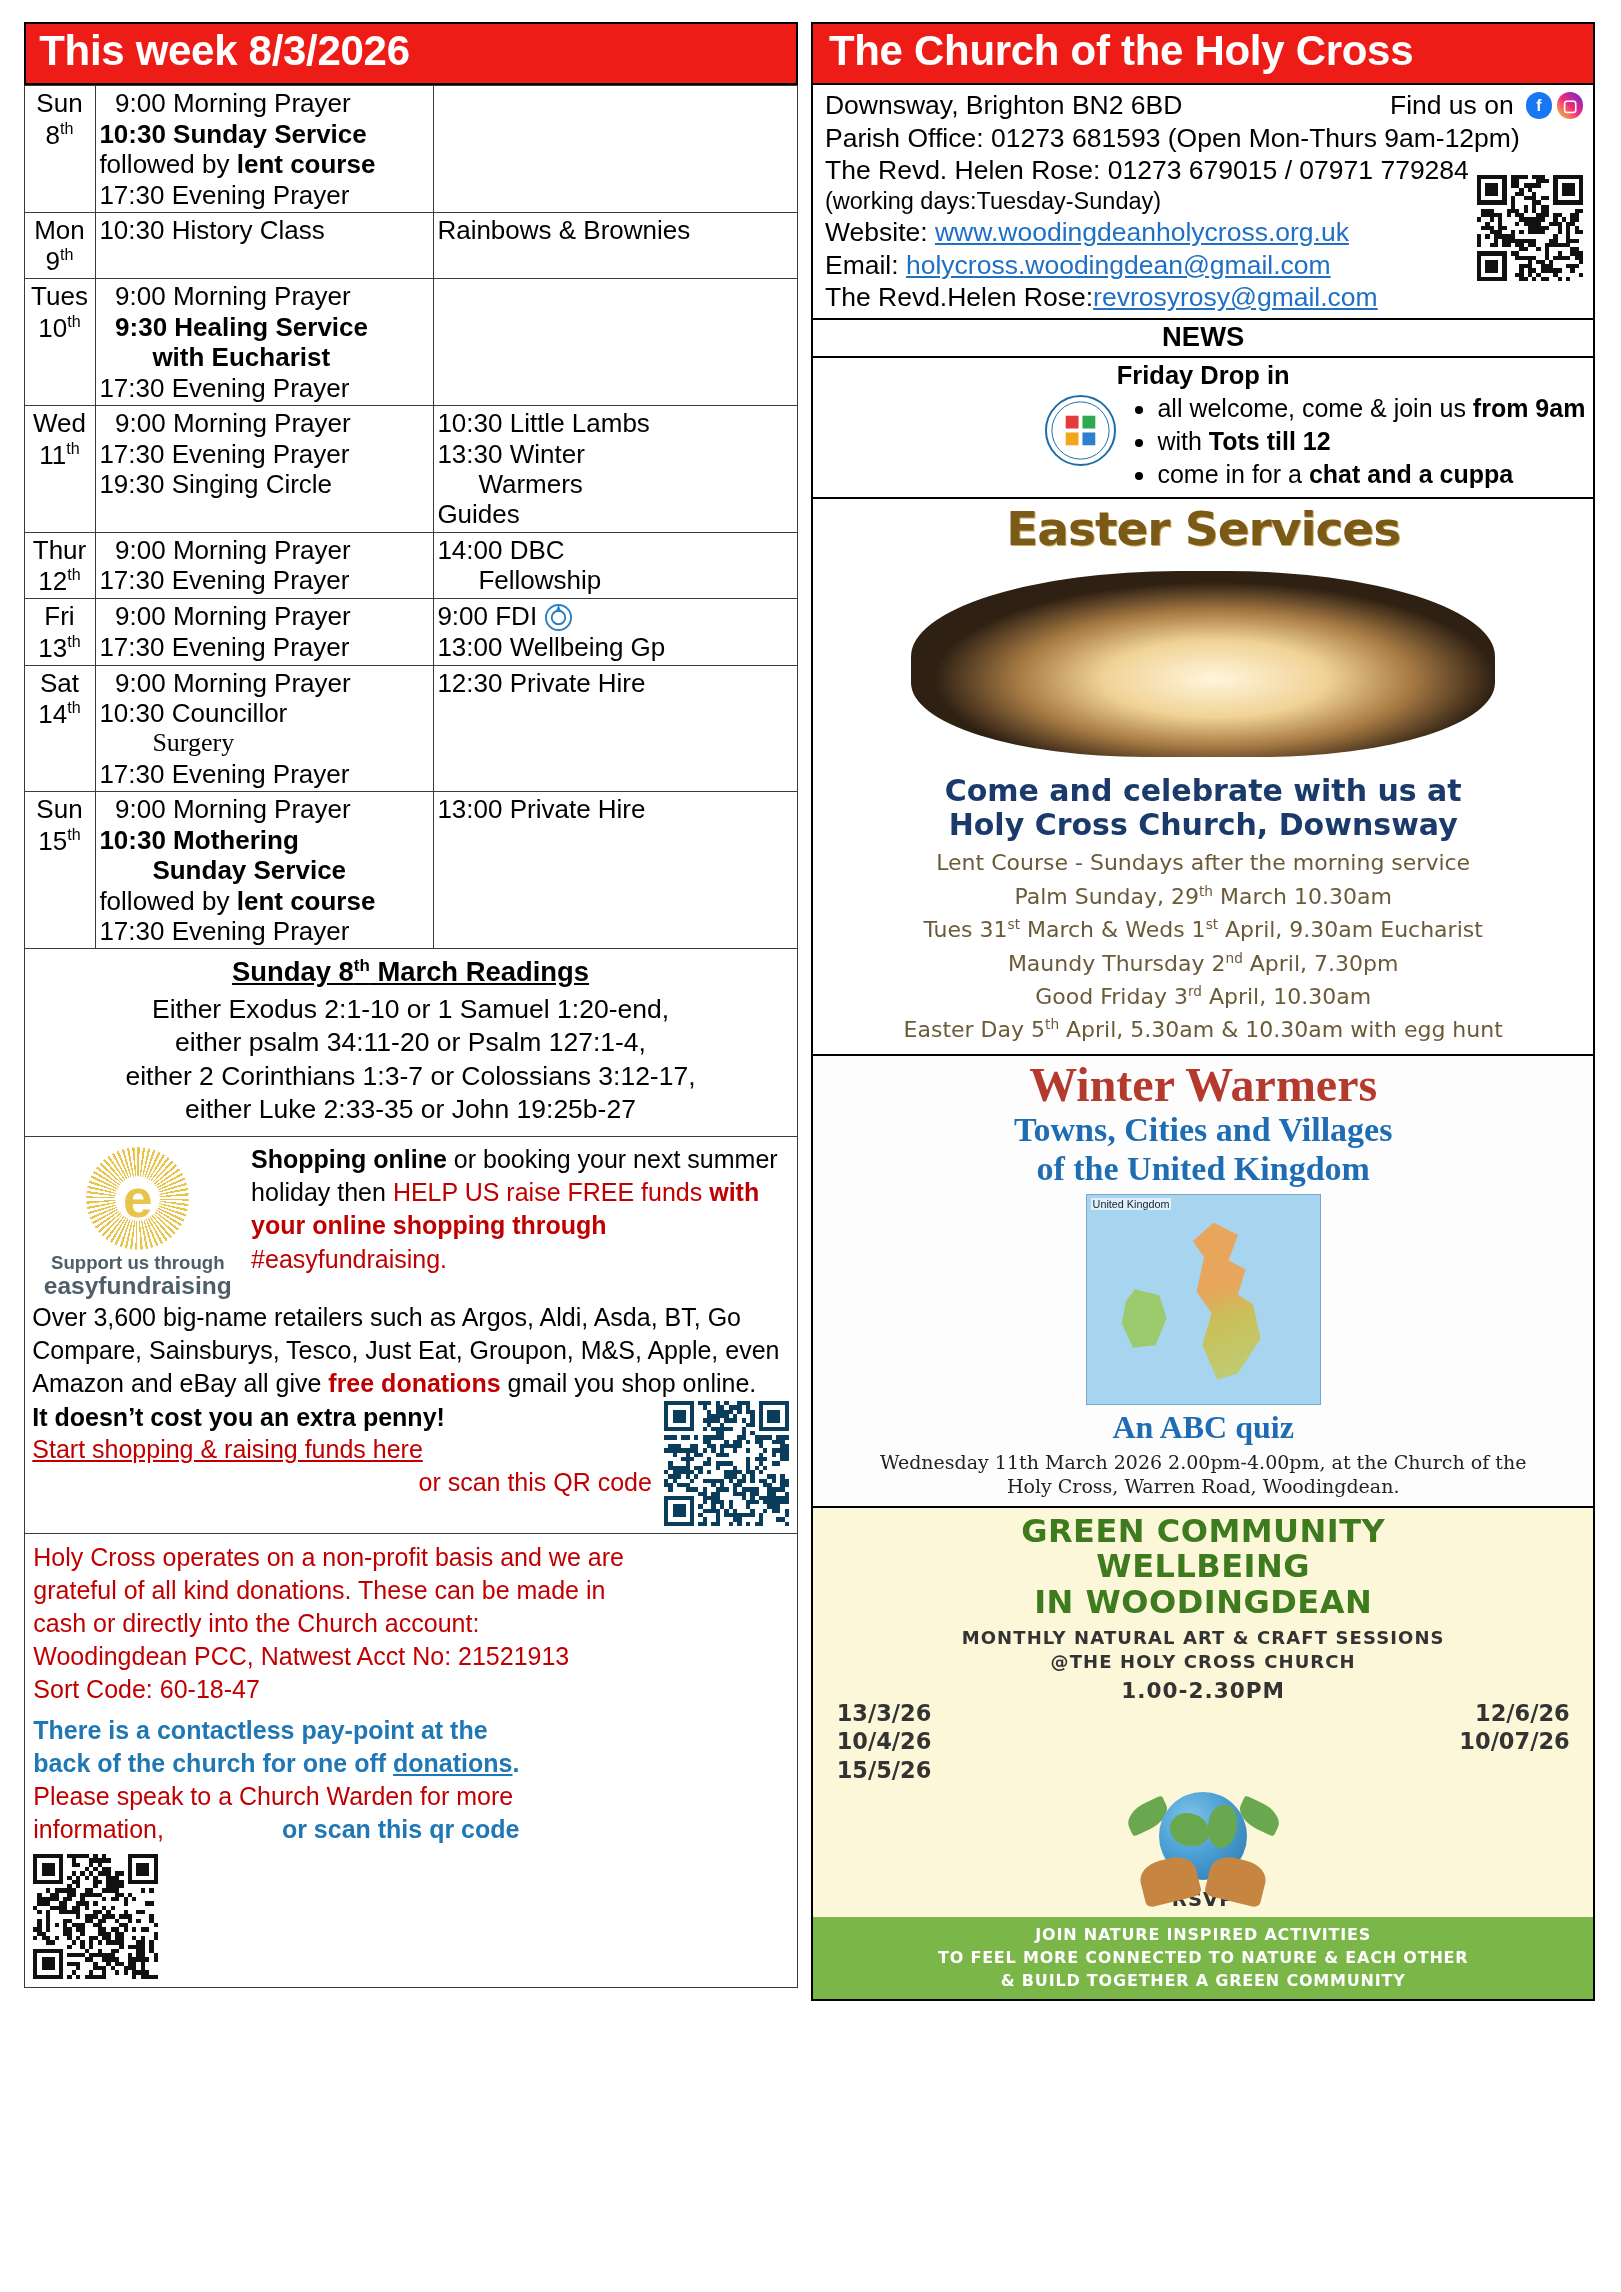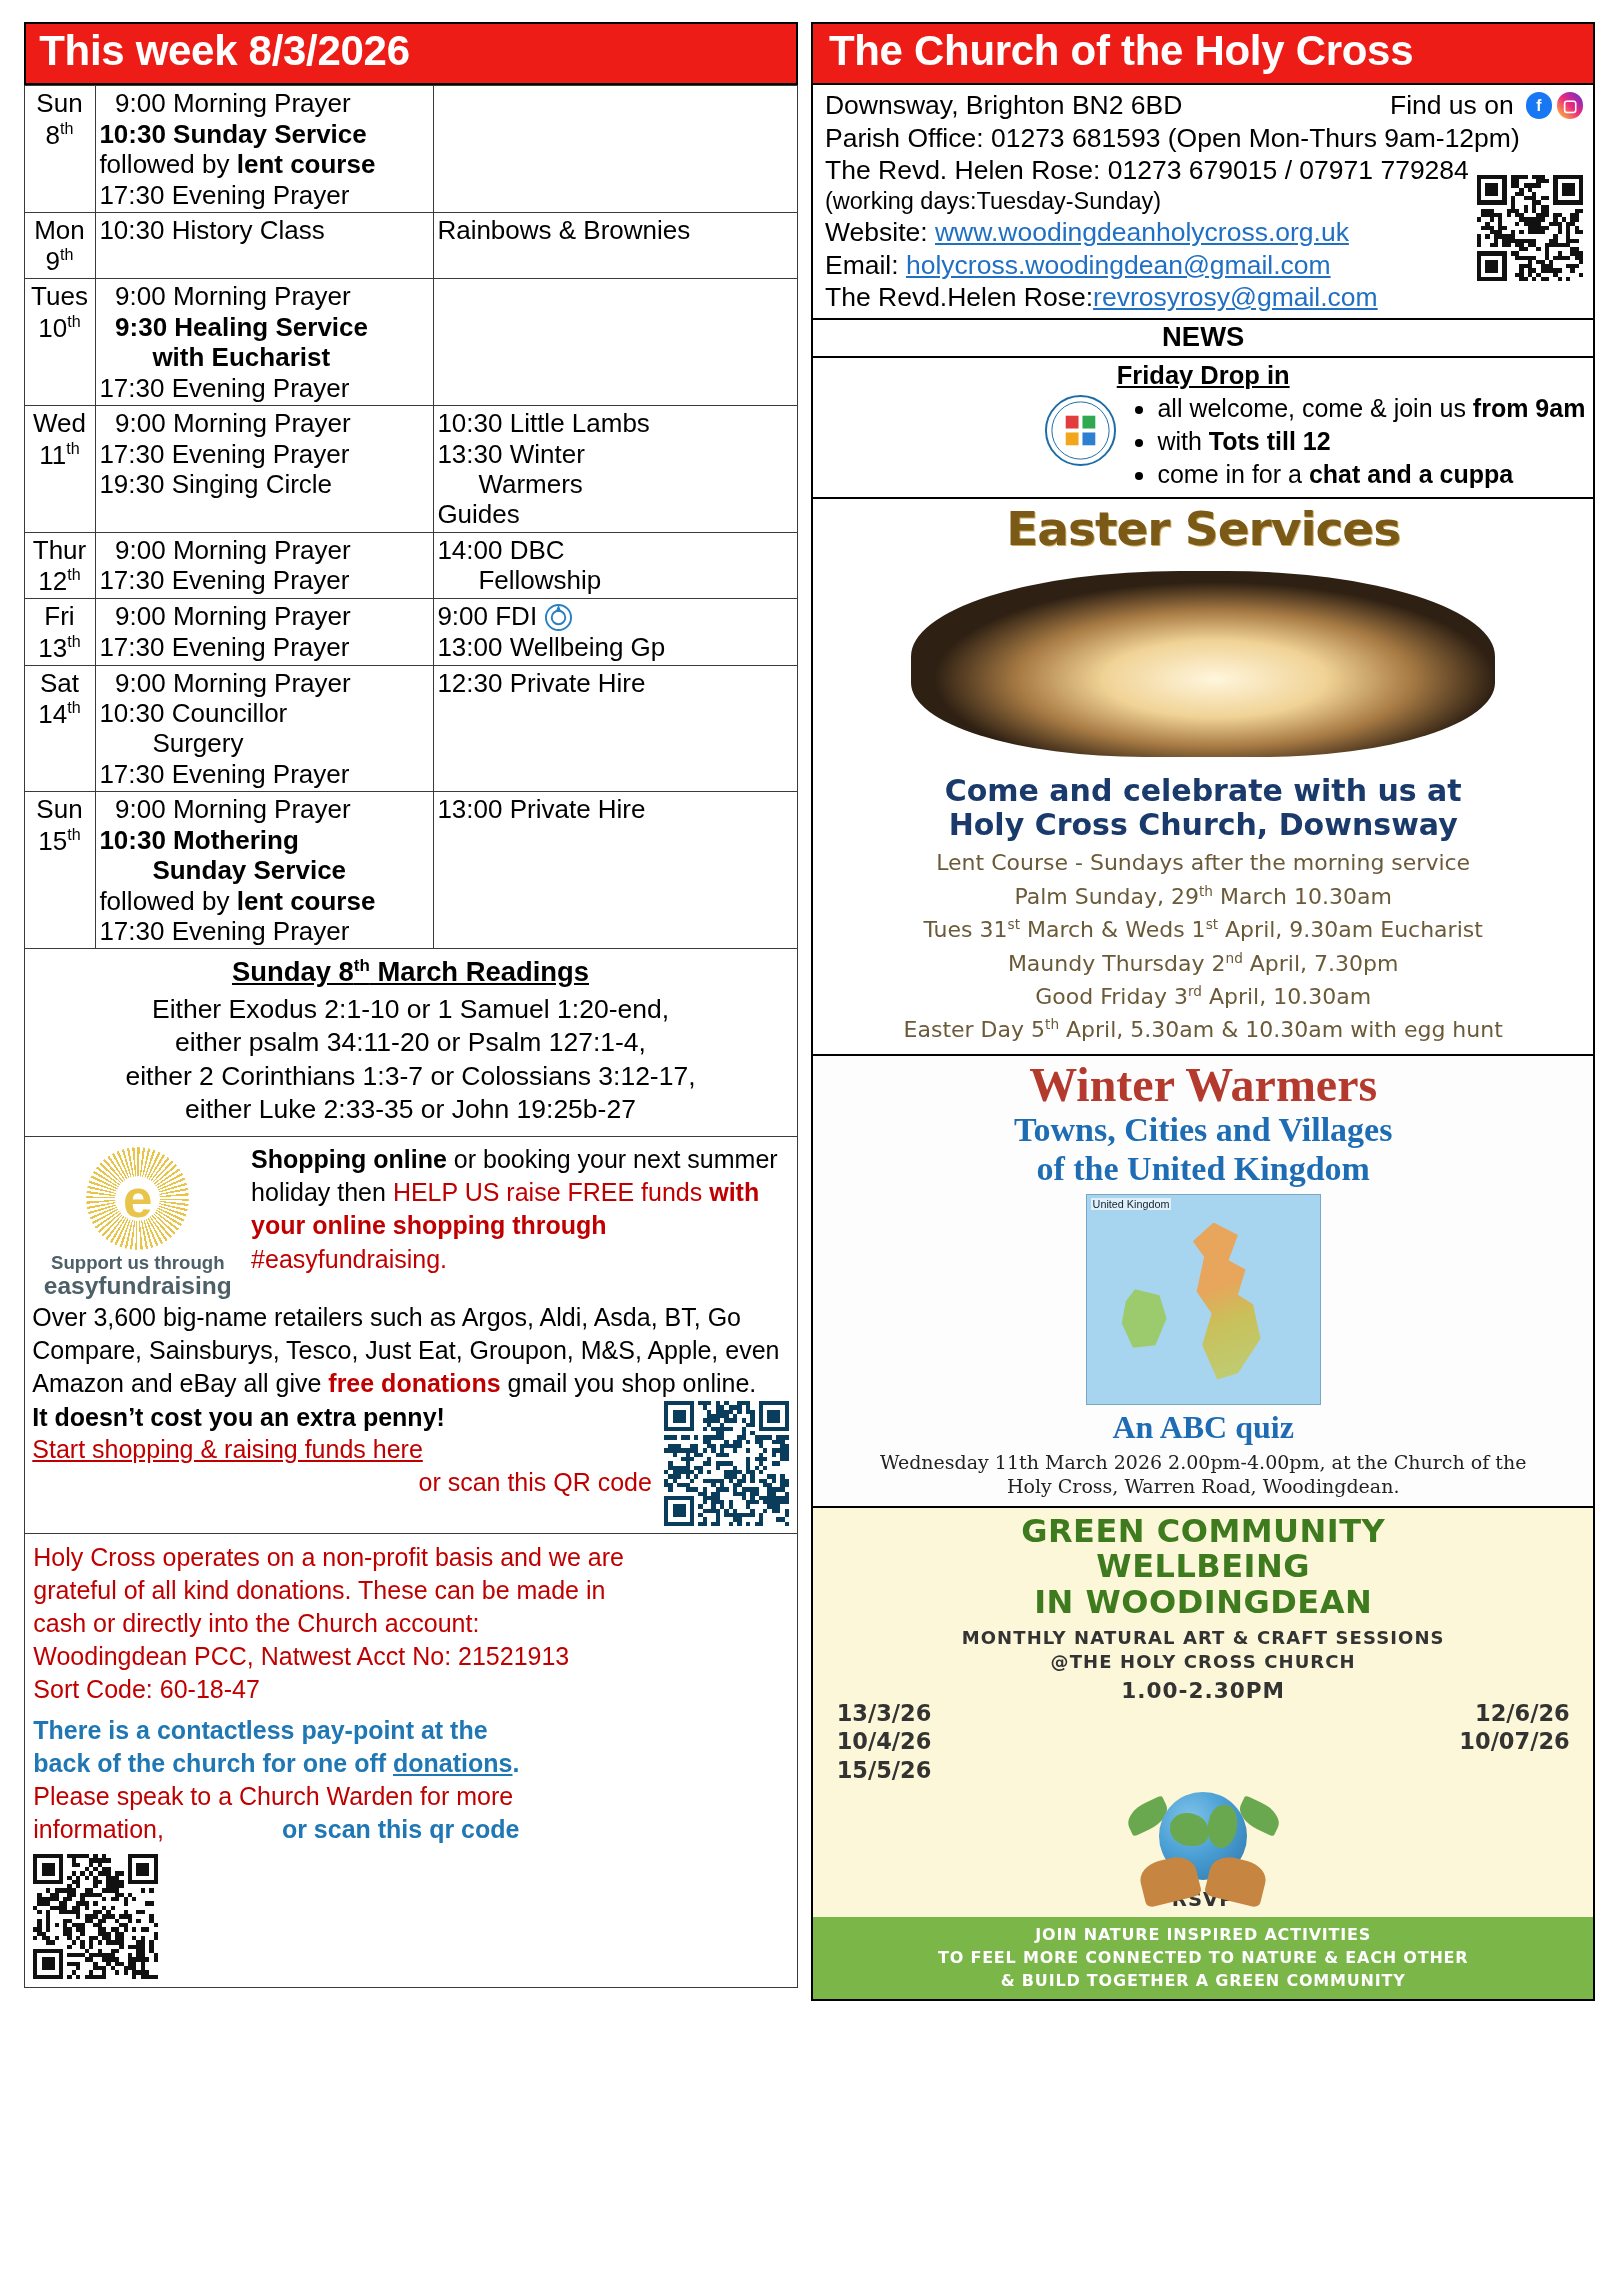--- a/index.html
+++ b/index.html
@@ -79,21 +79,21 @@
   .info .row1 .findus { margin-right:11.8px; }
   .soc { display:inline-flex; gap:4.9px; vertical-align:middle; }
   .soc span { width:26.5px; height:26.5px; border-radius:50%; display:inline-flex; align-items:center; justify-content:center; font-size:15.7px; font-weight:bold; color:#fff; }
   .fb { background:#1877F2; }
   .ig { background:linear-gradient(45deg,#F9CE34,#EE2A7B,#6228D7); }
   .link-blue { color:#1F6FC4; }
   .info .qr-side { position:absolute; right:9.8px; top:90px; width:106px; height:106px; }
 
   .news-hdr { border:2px solid #000; border-top:none; text-align:center; font-weight:bold; font-size:27.4px; padding:1px 0 2.9px 0;}
   .news { border:2px solid #000; border-top:none; padding:3.9px 7.8px 5.9px 7.8px; }
-  .news .sub { text-align:center; font-weight:bold; text-decoration:underline; font-size:25.5px; }
+  .news .sub { text-align:center; font-weight:bold; font-size:25.5px; }
   .news .body { display:flex; gap:12px; align-items:flex-start;justify-content:flex-end; }
   .news .logo { width:76px; flex:0 0 76px; padding-top:3.9px;}
   .news ul { margin:2px 0 0 0; padding-left:25.5px; font-size:25px; line-height:1.28; }
   .news li { margin-bottom:1px; }
 
   
   .poster { border:2px solid #000; border-top:none; background:#fff; }
   .easter-title { text-align:center; font-weight:bold; font-size:47px; color:#7B5A17;
      font-family:"DejaVu Sans", sans-serif; letter-spacing:-1px; padding:2px 0 0 0;
      text-shadow:1px 1px 0 #caa85f; }
@@ -252,21 +252,21 @@
             </td>
           </tr>
           <tr>
             <td class="daycell">
               <div>Sat</div>
               <div>14<sup>th</sup></div>
             </td>
             <td class="maincell">
               <span class="ln" style="padding-left:15.7px;">9:00 Morning Prayer</span>
               <span class="ln" style="">10:30 Councillor</span>
-              <span class="ln" style="padding-left:53px;">Surgery</span>
+              <span class="ln" style="padding-left:53px;font-family:Liberation Serif, serif;">Surgery</span>
               <span class="ln" style="">17:30 Evening Prayer</span>
             </td>
             <td class="extracell">
               <span class="ln" style="">12:30 Private Hire</span>
             </td>
           </tr>
           <tr>
             <td class="daycell">
               <div>Sun</div>
               <div>15<sup>th</sup></div>

